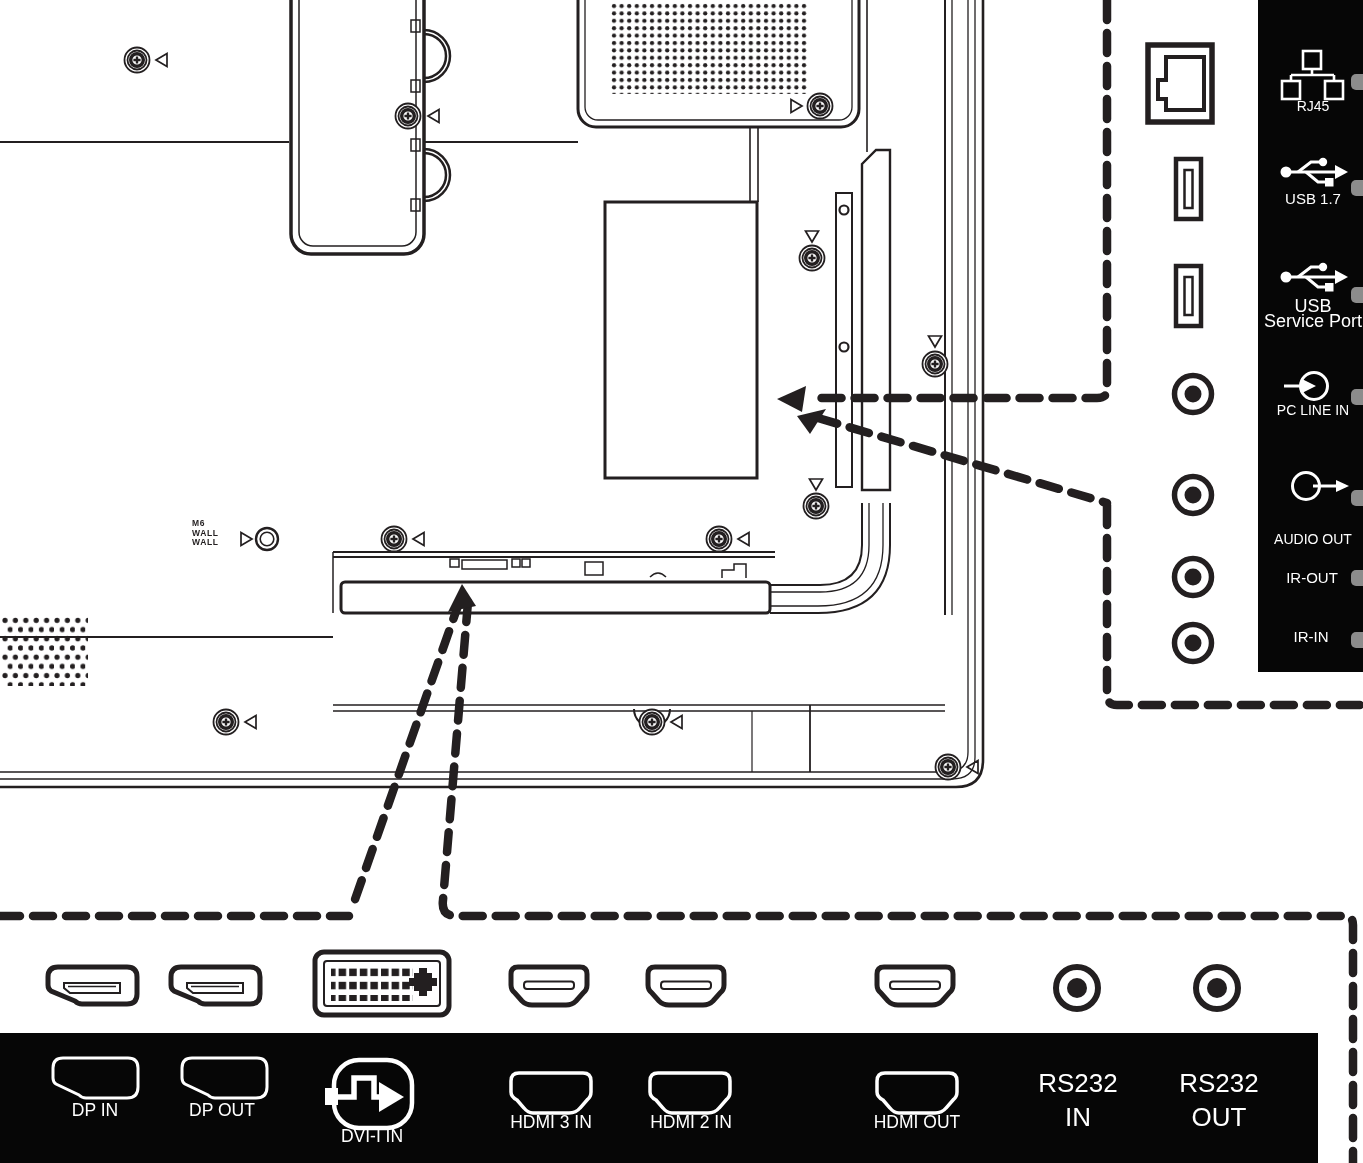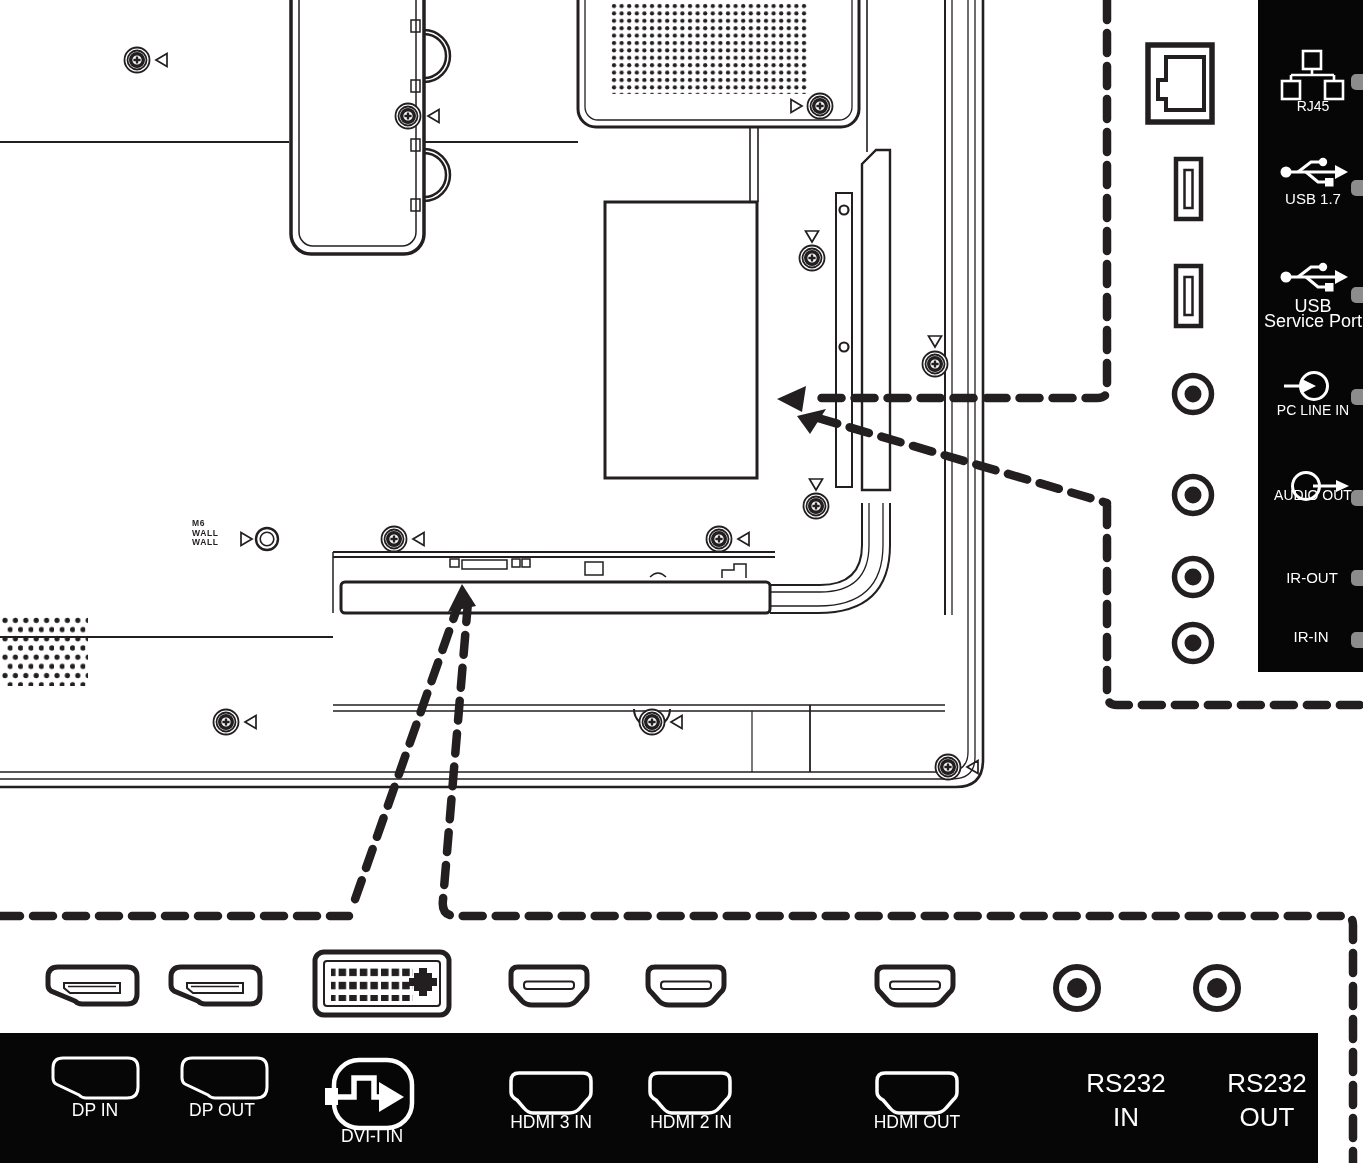--- a/index.html
+++ b/index.html
@@ -5,21 +5,21 @@
   html,body{margin:0;padding:0;background:#ffffff;}
   #canvas{position:relative;width:1363px;height:1163px;background:#ffffff;overflow:hidden;
           font-family:"Liberation Sans",sans-serif;}
   .blackbar{position:absolute;background:#060606;}
   #side-bar{left:1258px;top:0;width:105px;height:672px;}
   #bottom-bar{left:0;top:1033px;width:1318px;height:130px;}
   svg.layer{position:absolute;left:0;top:0;pointer-events:none;}
   .lbl{position:absolute;transform:translateX(-50%);color:#ffffff;white-space:nowrap;
        text-align:left;line-height:1.05;}
   .f13{font-size:18px;} .f14{font-size:14px;} .f15{font-size:15px;}
-  .f17{font-size:17.5px;} .f25{font-size:26px;margin-left:48px;}
+  .f17{font-size:17.5px;} .f25{font-size:26px;}
   .stub{position:absolute;left:1351px;width:12px;height:16px;background:#8c8c8c;
         border-radius:5px 0 0 5px;}
   #wall-mount-label{position:absolute;left:192px;top:519px;width:52px;color:#231f20;
         font-size:8.5px;font-weight:bold;letter-spacing:0.6px;line-height:9.5px;
         text-align:left;transform:none;}
 </style>
 </head>
 <body>
 
 <div id="canvas">
@@ -284,21 +284,21 @@
       <use href="#hdmi-icon" x="650" y="1073"></use>
       <use href="#hdmi-icon" x="877" y="1073"></use>
     </g>
   </svg>
 
   <span class="lbl f14" style="left:1313px;top:99px">RJ45</span>
   <span class="lbl f15" style="left:1313px;top:191px">USB 1.7</span>
   <span class="lbl f13" style="left:1313px;top:297px">USB</span>
   <span class="lbl f13" style="left:1313px;top:312px">Service Port</span>
   <span class="lbl f14" style="left:1313px;top:403px">PC LINE IN</span>
-  <span class="lbl f14" style="left:1313px;top:488px">AUDIO OUT</span>
+  <span class="lbl f14" style="left:1313px;top:532px">AUDIO OUT</span>
   <span class="lbl f15" style="left:1312px;top:570px">IR-OUT</span>
   <span class="lbl f15" style="left:1311px;top:629px">IR-IN</span>
 
   <span class="lbl f17" style="left:95px;top:1101px">DP IN</span>
   <span class="lbl f17" style="left:222px;top:1101px">DP OUT</span>
   <span class="lbl f17" style="left:372px;top:1127px">DVI-I IN</span>
   <span class="lbl f17" style="left:551px;top:1113px">HDMI 3 IN</span>
   <span class="lbl f17" style="left:691px;top:1113px">HDMI 2 IN</span>
   <span class="lbl f17" style="left:917px;top:1113px">HDMI OUT</span>
   <span class="lbl f25" style="left:1078px;top:1070px">RS232</span>

